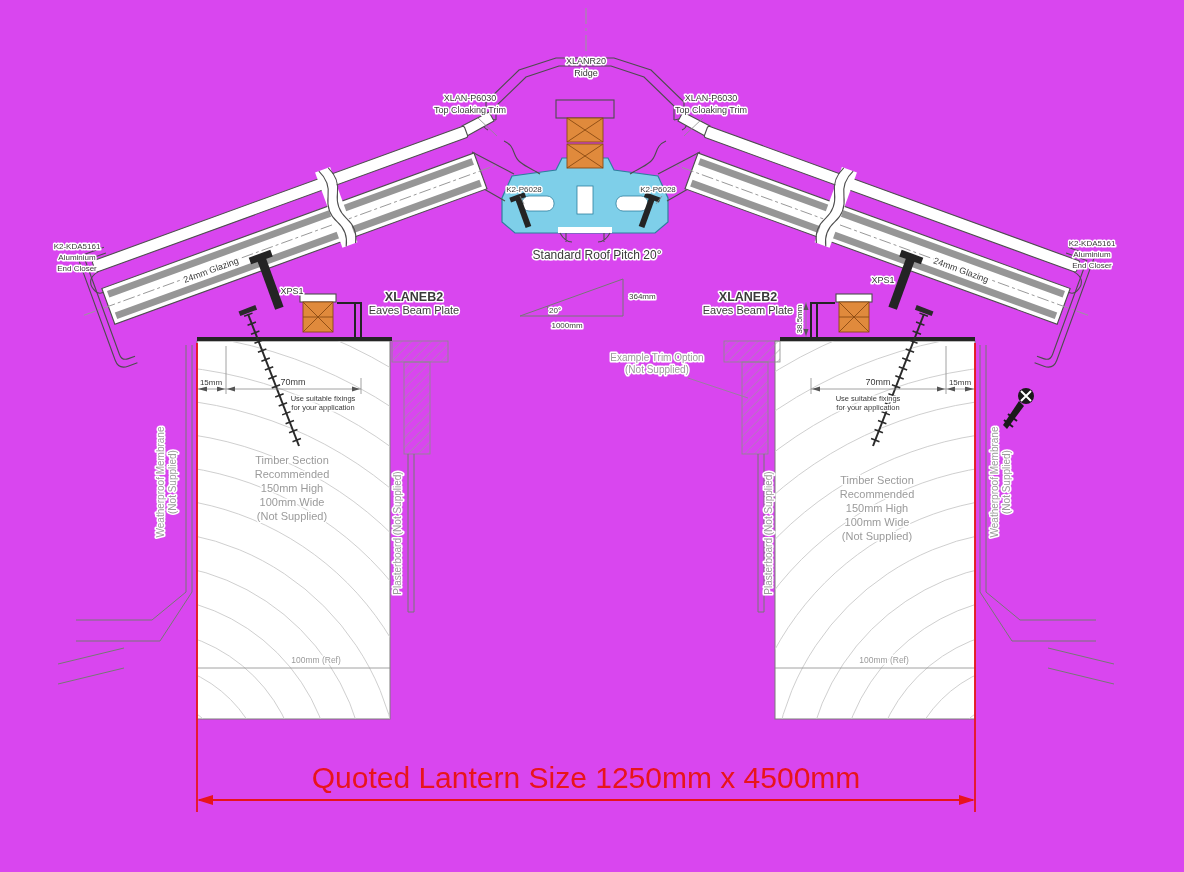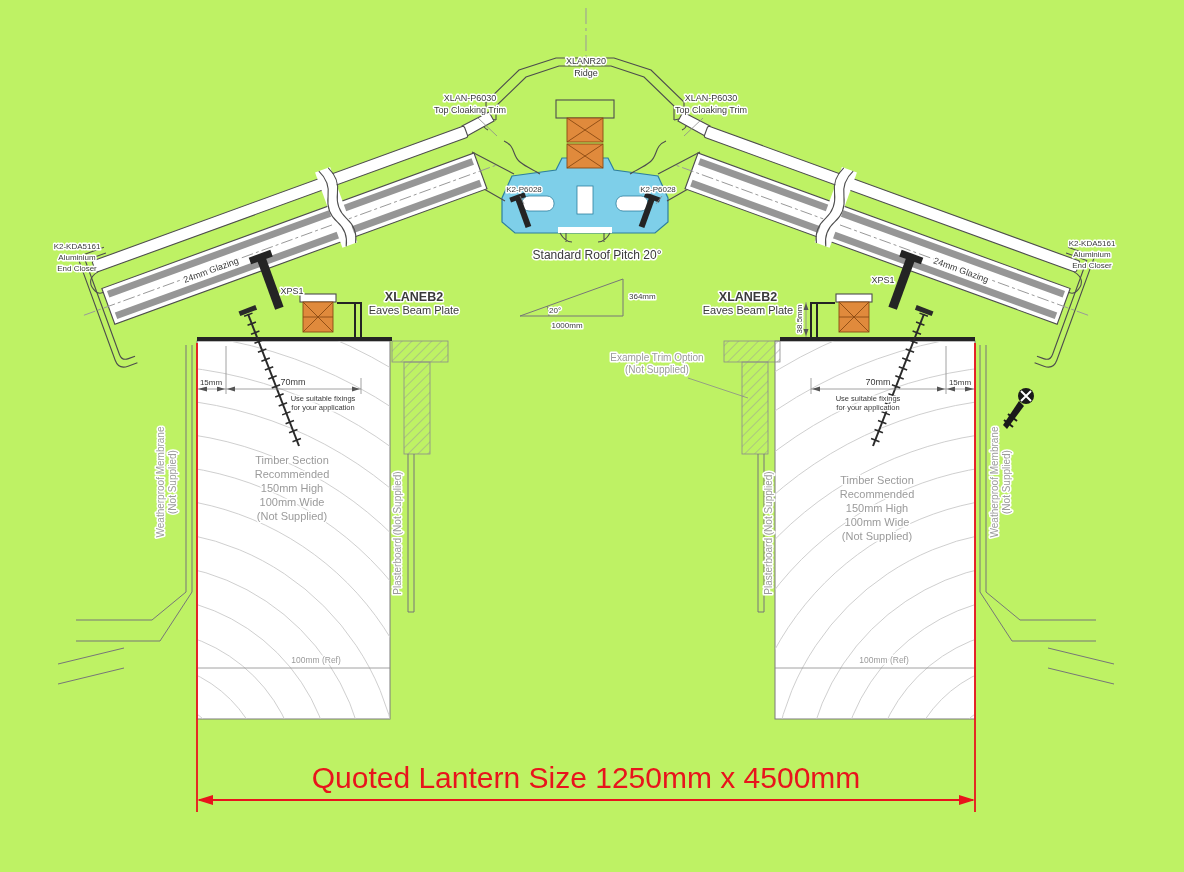--- a/index.html
+++ b/index.html
@@ -1,16 +1,16 @@
 <!DOCTYPE html>
 <html><head>
 <meta charset="utf-8">
 <style>
   html,body{margin:0;padding:0;background:#ffffff;}
-  .canvas{position:relative;width:1184px;height:872px;background:#bef264;overflow:hidden;
+  .canvas{position:relative;width:1184px;height:872px;background:#d946ef;overflow:hidden;
           font-family:"Liberation Sans",sans-serif;}
   svg{display:block;}
   svg text{font-family:"Liberation Sans",sans-serif;paint-order:stroke;stroke:#ffffff;
            stroke-width:3px;stroke-linejoin:round;}
   .t{fill:#3a3a3a;}
   .gray{fill:#9b9b9b;}
   .red{fill:#e8141c;stroke:none;}
   .s7{font-size:7.5px;} .s8{font-size:8px;} .s85{font-size:8.5px;} .s9{font-size:9px;}
   .s10{font-size:10px;} .s11{font-size:11px;} .s12{font-size:12px;}
   .s12b{font-size:12.5px;font-weight:600;} .s30{font-size:30px;}

